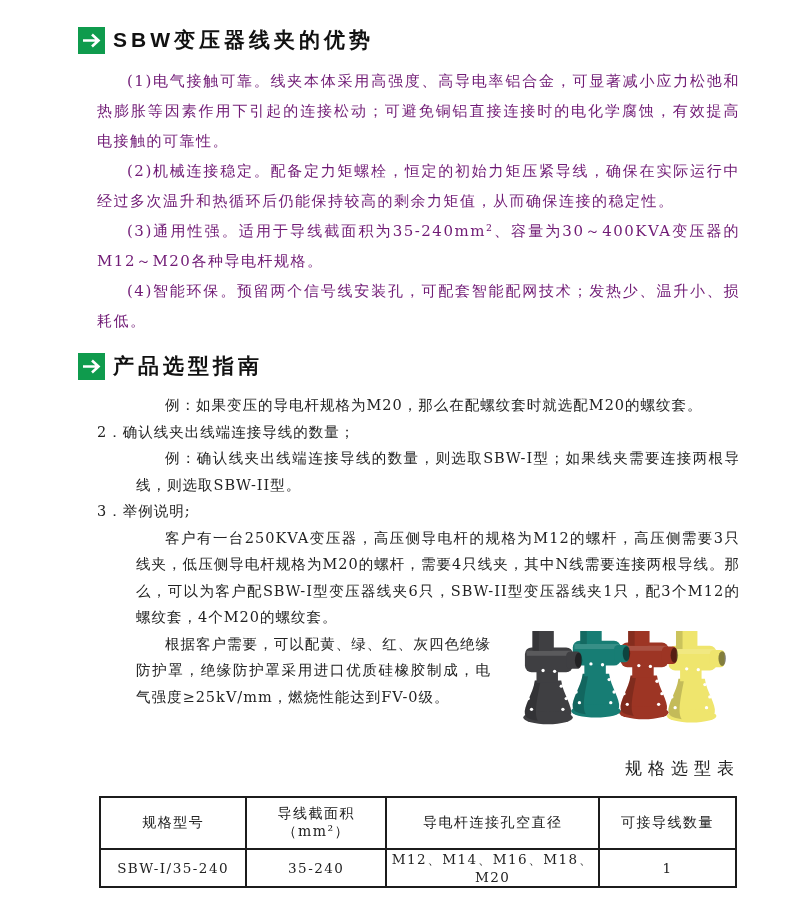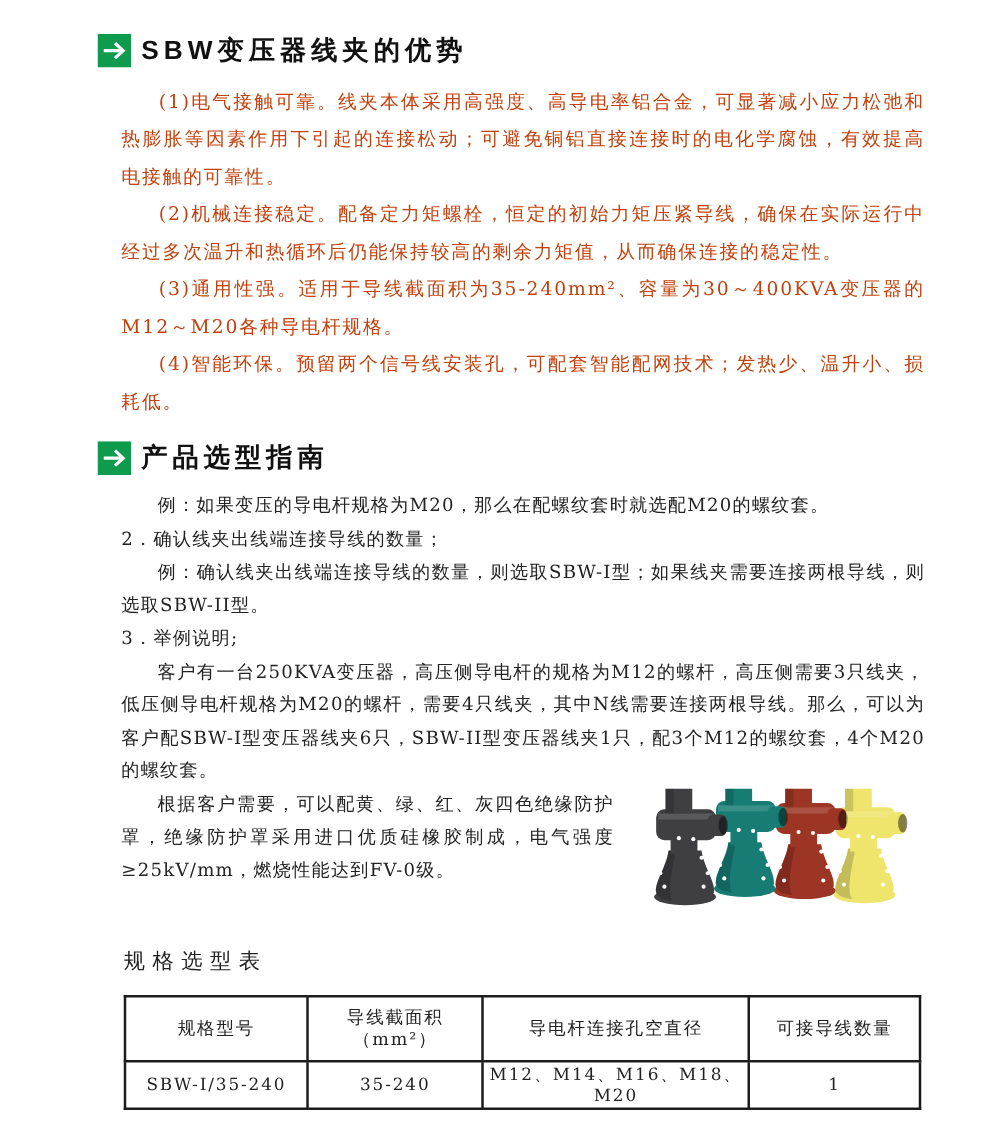--- a/index.html
+++ b/index.html
@@ -20,42 +20,42 @@
   }
   .sec-title {
     font-family: "Liberation Sans", "DejaVu Sans", sans-serif;
     font-weight: bold; font-size: 21px; letter-spacing: 4px; color: #111;
   }
 
   
   .advantages { margin-left: 19px; width: 643px; }
   .advantages p {
     font-size: 15px; line-height: 30px; letter-spacing: 1.5px;
-    text-align: justify; text-indent: 2em; color: #c2410c;
+    text-align: justify; text-indent: 2em; color: #701a75;
   }
 
   
   .guide { margin-left: 19px; width: 643px; margin-top: 2px; }
   .guide p {
     font-size: 14.5px; line-height: 26.5px; letter-spacing: 1px;
     text-align: justify; color: #222;
   }
-  .guide p.example { text-indent: 2em; }
+  .guide p.example { text-indent: 2em; margin-left: 39px; }
 
   .wrap-block { overflow: hidden; }
   .covers-photo {
     float: right; width: 237px; height: 104px;
     margin: -10px 0 2px 12px;
   }
 
   
   .spec { margin-left: 19px; margin-top: 30px; }
   .spec-title {
     font-size: 17px; letter-spacing: 6px; color: #222;
-    font-weight: normal; margin-bottom: 16px; margin-left: 2px;
+    font-weight: normal; margin-bottom: 16px; margin-left: 2px; text-align: right;
   }
   table.spec-table {
     border-collapse: collapse; width: 638px; table-layout: fixed;
     margin-left: 2px;
   }
   table.spec-table th, table.spec-table td {
     border: 2px solid #1c1c1c; text-align: center; vertical-align: middle;
     font-weight: normal; color: #222; letter-spacing: 1.5px;
   }
   table.spec-table th { height: 52px; font-size: 14px; }

